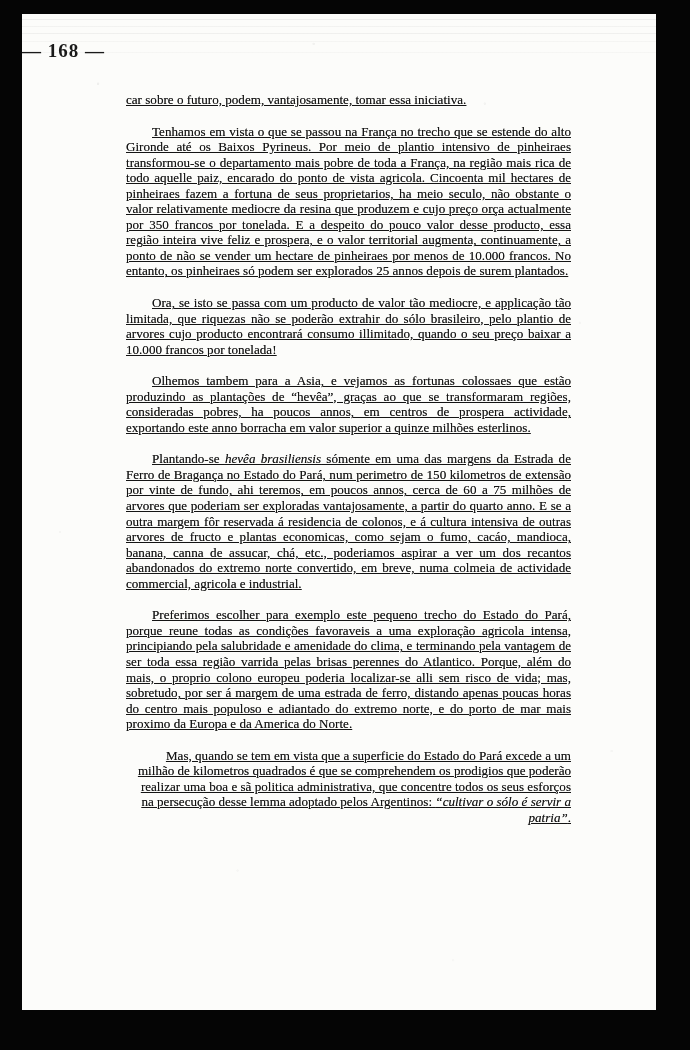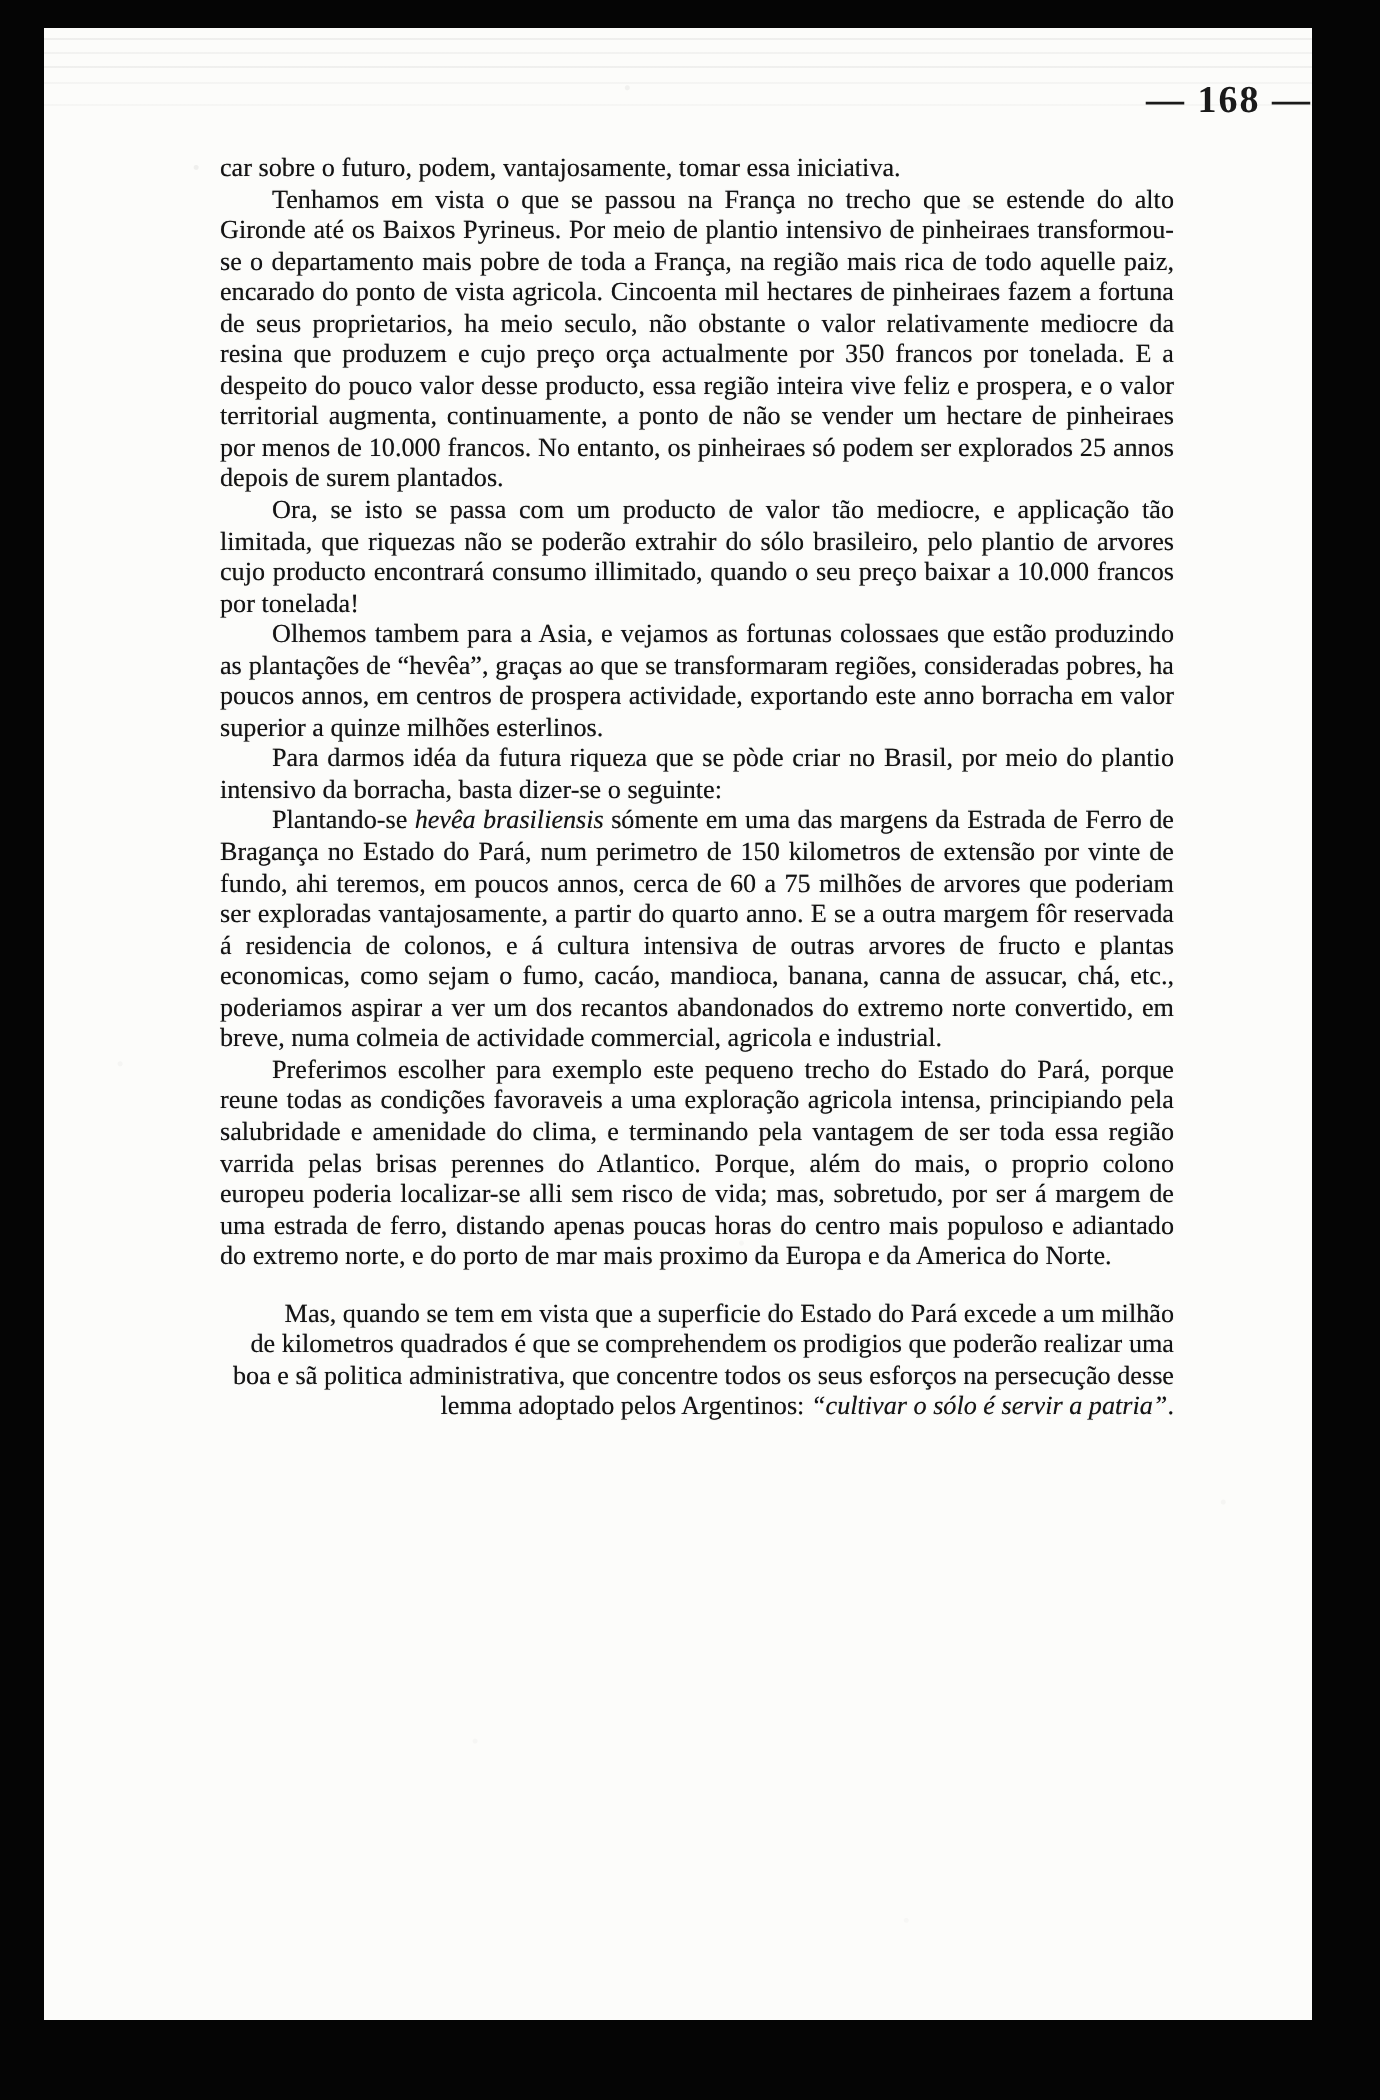--- a/index.html
+++ b/index.html
@@ -67,21 +67,21 @@
         rgba(140,140,140,.30) 27px 28px, transparent 28px 38px,
         rgba(140,140,140,.25) 38px 39px, transparent 39px 56px);
   }
 
   
   .page-header {
     position: absolute;
     left: 0;
     right: 0;
     top: 26px;
-    text-align: right;
+    text-align: left;
     font-family: "Liberation Serif", "DejaVu Serif", serif;
     font-weight: bold;
     font-size: 19px;
     letter-spacing: 1px;
     color: #1a1a1a;
   }
 
   
   .text-column {
     position: absolute;
@@ -90,23 +90,24 @@
     width: 477px;
     color: #141414;
     font-family: "Liberation Serif", "DejaVu Serif", serif;
     font-size: 13.1px;
     line-height: 15.55px;
     text-align: justify;
     text-justify: inter-word;
     -webkit-font-smoothing: none;
   }
   .para {
-    margin: 0;
+    margin: 16px;
     text-indent: 0;
     text-align: justify;
+    text-decoration: underline;
   }
   .para.indent { text-indent: 26px; }
   .para.gap-before { margin-top: 13px; }
   .para:last-child { text-align: right; }
   em, .it {
     font-style: italic;
   }
 
   
   .text-column { text-shadow: 0 0 .35px rgba(0,0,0,.55); }
@@ -124,20 +125,19 @@
     <div class="page-header">
       <span>— 168 —</span>
     </div>
 
     <div class="text-column">
 
     <p class="para">car sobre o futuro, podem, vantajosamente, tomar essa iniciativa.</p>
         <p class="para indent">Tenhamos em vista o que se passou na França no trecho que se estende do alto Gironde até os Baixos Pyrineus. Por meio de plantio intensivo de pinheiraes transformou-se o departamento mais pobre de toda a França, na região mais rica de todo aquelle paiz, encarado do ponto de vista agricola. Cincoenta mil hectares de pinheiraes fazem a fortuna de seus proprietarios, ha meio seculo, não obstante o valor relativamente mediocre da resina que produzem e cujo preço orça actualmente por 350 francos por tonelada. E a despeito do pouco valor desse producto, essa região inteira vive feliz e prospera, e o valor territorial augmenta, continuamente, a ponto de não se vender um hectare de pinheiraes por menos de 10.000 francos. No entanto, os pinheiraes só podem ser explorados 25 annos depois de surem plantados.</p>
         <p class="para indent">Ora, se isto se passa com um producto de valor tão mediocre, e applicação tão limitada, que riquezas não se poderão extrahir do sólo brasileiro, pelo plantio de arvores cujo producto encontrará consumo illimitado, quando o seu preço baixar a 10.000 francos por tonelada!</p>
         <p class="para indent">Olhemos tambem para a Asia, e vejamos as fortunas colossaes que estão produzindo as plantações de “hevêa”, graças ao que se transformaram regiões, consideradas pobres, ha poucos annos, em centros de prospera actividade, exportando este anno borracha em valor superior a quinze milhões esterlinos.</p>
-        <p class="para indent">Para darmos idéa da futura riqueza que se pòde criar no Brasil, por meio do plantio intensivo da borracha, basta dizer-se o seguinte:</p>
         <p class="para indent"><span>Plantando-se </span><span class="it">hevêa brasiliensis</span><span> sómente em uma das margens da Estrada de Ferro de Bragança no Estado do Pará, num perimetro de 150 kilometros de extensão por vinte de fundo, ahi teremos, em poucos annos, cerca de 60 a 75 milhões de arvores que poderiam ser exploradas vantajosamente, a partir do quarto anno. E se a outra margem fôr reservada á residencia de colonos, e á cultura intensiva de outras arvores de fructo e plantas economicas, como sejam o fumo, cacáo, mandioca, banana, canna de assucar, chá, etc., poderiamos aspirar a ver um dos recantos abandonados do extremo norte convertido, em breve, numa colmeia de actividade commercial, agricola e industrial.</span></p>
         <p class="para indent">Preferimos escolher para exemplo este pequeno trecho do Estado do Pará, porque reune todas as condições favoraveis a uma exploração agricola intensa, principiando pela salubridade e amenidade do clima, e terminando pela vantagem de ser toda essa região varrida pelas brisas perennes do Atlantico. Porque, além do mais, o proprio colono europeu poderia localizar-se alli sem risco de vida; mas, sobretudo, por ser á margem de uma estrada de ferro, distando apenas poucas horas do centro mais populoso e adiantado do extremo norte, e do porto de mar mais proximo da Europa e da America do Norte.</p>
         <p class="para indent gap-before"><span>Mas, quando se tem em vista que a superficie do Estado do Pará excede a um milhão de kilometros quadrados é que se comprehendem os prodigios que poderão realizar uma boa e sã politica administrativa, que concentre todos os seus esforços na persecução desse lemma adoptado pelos Argentinos: </span><span class="it">“cultivar o sólo é servir a patria”</span><span>.</span></p>
       </div>
 
   </div>
 </div>
 
 </body></html>

